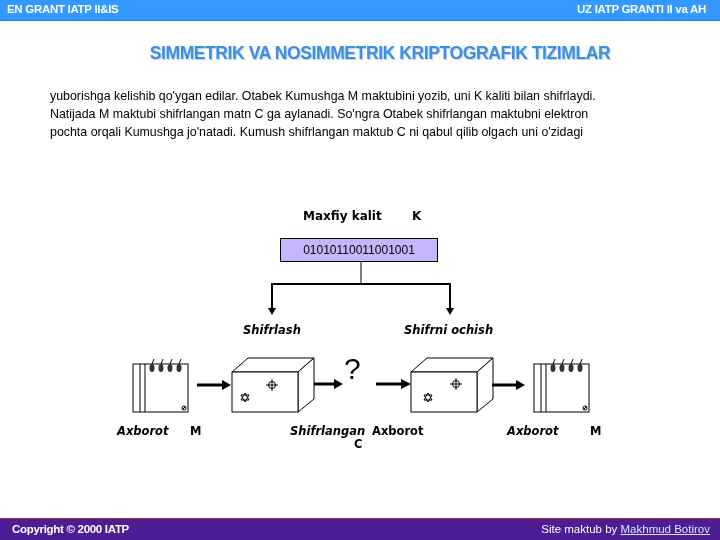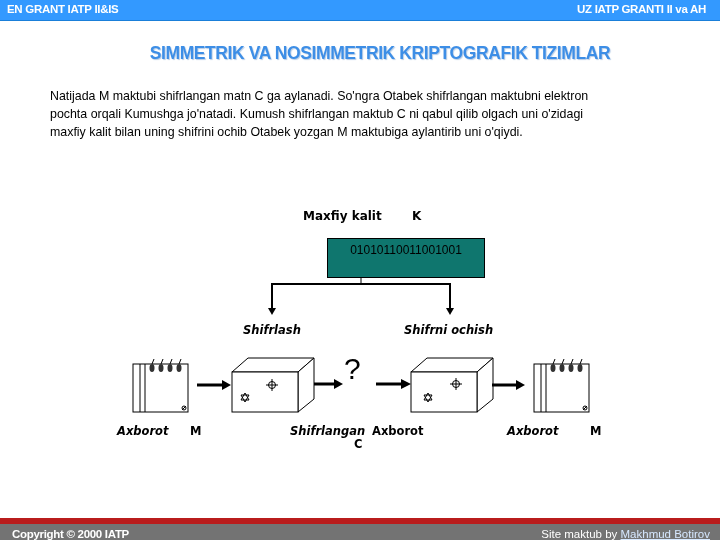--- a/index.html
+++ b/index.html
@@ -27,51 +27,51 @@
     }
     .body-text .line { white-space: nowrap; }
     .body-text .indent { padding-left: 26px; }
 
     .mono { font-family: "DejaVu Sans", sans-serif; }
 
     .abs { position: absolute; }
     .key-label { left: 303px; top: 209px; font-size: 12px; font-weight: bold; }
     .key-k { left: 412px; top: 209px; font-size: 12px; font-weight: bold; }
     .key-box {
-      left: 280px; top: 238px; width: 158px; height: 40px; border: 1px solid #000;
-      font-size: 12px; text-align: center; line-height: 22px; background: #0f766e; margin-left: 47px;
+      left: 280px; top: 238px; width: 158px; height: 24px; border: 1px solid #000;
+      font-size: 12px; text-align: center; line-height: 22px; background: #c4b5fd;
     }
 
     .label-it { font-size: 11.5px; font-weight: bold; font-style: italic; }
     .label-b { font-size: 11.5px; font-weight: bold; }
 
     .qmark { left: 344px; top: 352px; font-size: 30px; font-family: "Liberation Sans", sans-serif; }
 
     .footer {
       position: absolute; left: 0; top: 518px; width: 720px; height: 22px;
-      background: #737373; border-top: 6px solid #b91c1c; color: #fff; font-size: 11.5px;
+      background: #4c1d95; border-top: 1px solid #b91c1c; color: #fff; font-size: 11.5px;
     }
     .footer .left { position: absolute; left: 12px; top: 4px; font-weight: bold; letter-spacing: -0.3px; }
     .footer .right { position: absolute; right: 10px; top: 4px; }
     .footer .link { color: #d6e8ff; text-decoration: underline; text-align: right; }
   </style>
 </head>
 <body>
 
 <div class="topbar">
   <span class="left">EN GRANT IATP II&amp;IS</span>
   <span class="right">UZ  IATP GRANTI II  va AH</span>
 </div>
 
 <div class="title">SIMMETRIK VA NOSIMMETRIK KRIPTOGRAFIK TIZIMLAR</div>
 
 <div class="body-text">
+  <div class="line indent">yuborishga kelishib qo'ygan edilar. Otabek Kumushga M maktubini yozib, uni K kaliti bilan shifrlaydi.</div>
   <div class="line indent">Natijada M maktubi shifrlangan matn C ga aylanadi. So'ngra Otabek shifrlangan maktubni elektron</div>
   <div class="line indent">pochta orqali Kumushga jo'natadi. Kumush shifrlangan maktub C ni qabul qilib olgach uni o'zidagi</div>
-  <div class="line indent">maxfiy kalit bilan uning shifrini ochib Otabek yozgan M maktubiga aylantirib uni o'qiydi.</div>
 </div>
 
 <svg class="abs" style="left:0;top:0;" width="720" height="540">
 
   <line x1="361" y1="262" x2="361" y2="284" stroke="#000" stroke-width="1"></line>
 
   <line x1="271" y1="284" x2="451" y2="284" stroke="#000" stroke-width="2"></line>
 
   <g>
     <line x1="272" y1="284" x2="272" y2="309" stroke="#000" stroke-width="2"></line>

